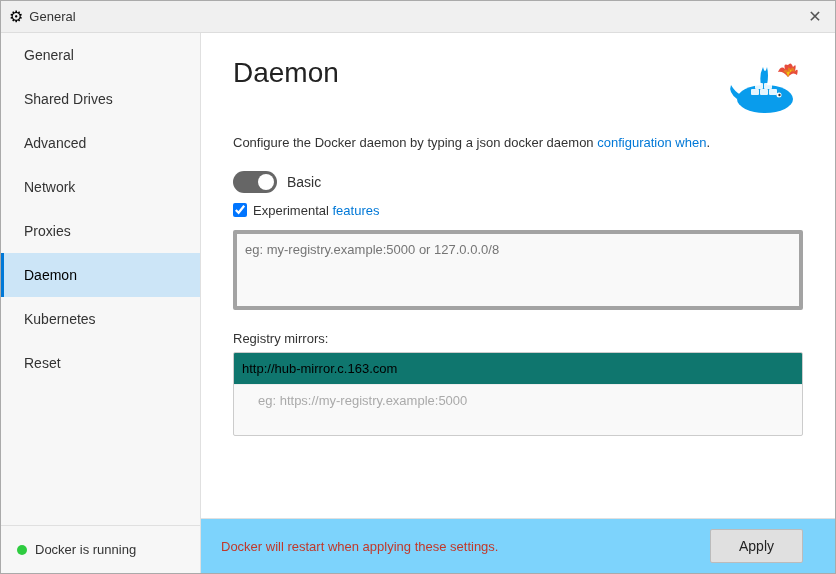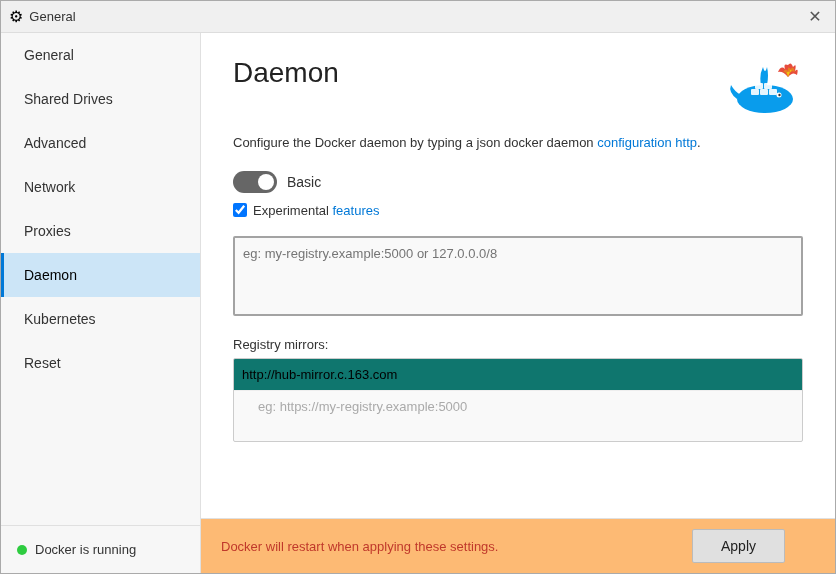--- a/index.html
+++ b/index.html
@@ -173,21 +173,21 @@
     .toggle-label {
       font-size: 14px;
       color: #333;
     }
 
     
     .checkbox-row {
       display: flex;
       align-items: center;
       gap: 6px;
-      margin-bottom: 18px;
+      margin-bottom: 12px;
     }
     .checkbox-row input[type=checkbox] {
       width: 14px;
       height: 14px;
       cursor: pointer;
     }
     .checkbox-label {
       font-size: 13px;
       color: #333;
     }
@@ -198,21 +198,21 @@
 
     
     .field-label {
       font-size: 13px;
       color: #333;
       margin-bottom: 6px;
       font-weight: 400;
     }
     .textarea-box {
       width: 100%;
-      border: 2px solid #a3a3a3;
+      border: 4px solid #a3a3a3;
       background: #f9f9f9;
       border-radius: 2px;
       min-height: 80px;
       padding: 8px;
       font-size: 13px;
       color: #666;
       resize: none;
       font-family: inherit;
       margin-bottom: 18px;
     }
@@ -243,23 +243,23 @@
       color: #aaa;
       min-height: 50px;
       margin-left: 16px;
     }
 
     
     .footer-bar {
       display: flex;
       align-items: center;
       justify-content: space-between;
-      padding: 10px 50px 10px 20px;
+      padding: 10px 32px 10px 20px;
       border-top: 1px solid #e0e0e0;
-      background: #fdba74;
+      background: #7dd3fc;
       flex-shrink: 0;
     }
     .footer-warning {
       font-size: 13px;
       color: #c0392b;
     }
     .apply-btn {
       background: #e0e0e0;
       border: 1px solid #bbb;
       padding: 8px 28px;
@@ -330,21 +330,21 @@
           <rect x="28" y="32" width="8" height="6" rx="1" fill="white" opacity="0.9"></rect>
           <rect x="37" y="32" width="8" height="6" rx="1" fill="white" opacity="0.9"></rect>
           <rect x="46" y="32" width="8" height="6" rx="1" fill="white" opacity="0.9"></rect>
           <rect x="32" y="26" width="8" height="6" rx="1" fill="white" opacity="0.9"></rect>
           <rect x="41" y="26" width="8" height="6" rx="1" fill="white" opacity="0.9"></rect>
         </svg>
       </div>
 
       <p class="content-desc">
         <span>Configure the Docker daemon by typing a json docker daemon</span>
-        <a href="#">configuration http</a><span>.</span>
+        <a href="#">configuration when</a><span>.</span>
       </p>
 
       
       <div class="toggle-row">
         <div class="toggle-switch">
           <div class="toggle-track on">
             <div class="toggle-thumb"></div>
           </div>
         </div>
         <span class="toggle-label">Basic</span>

